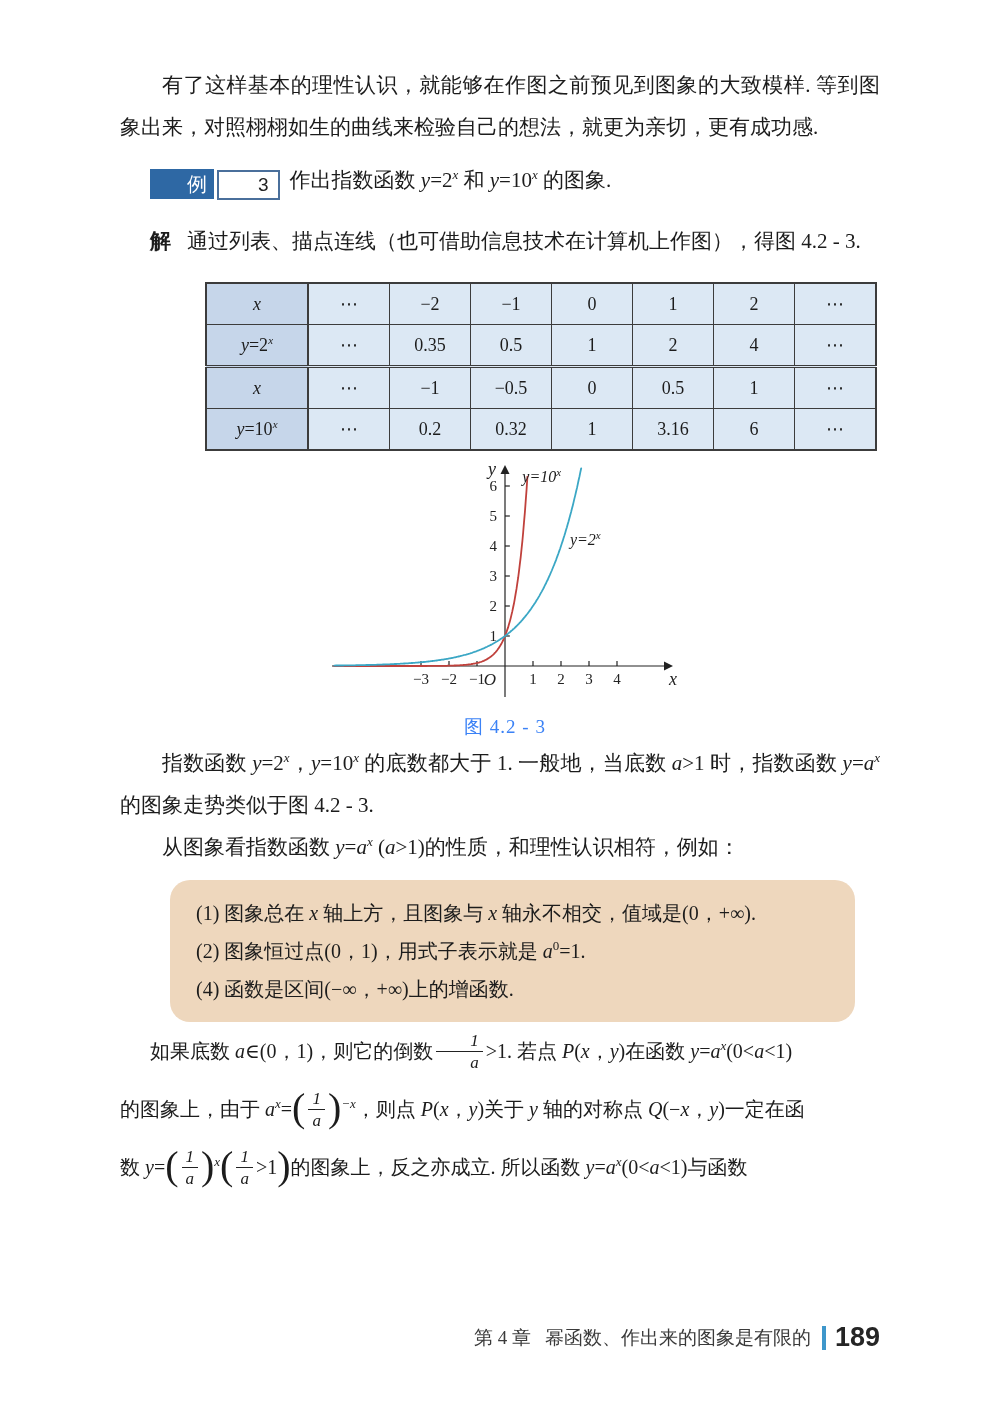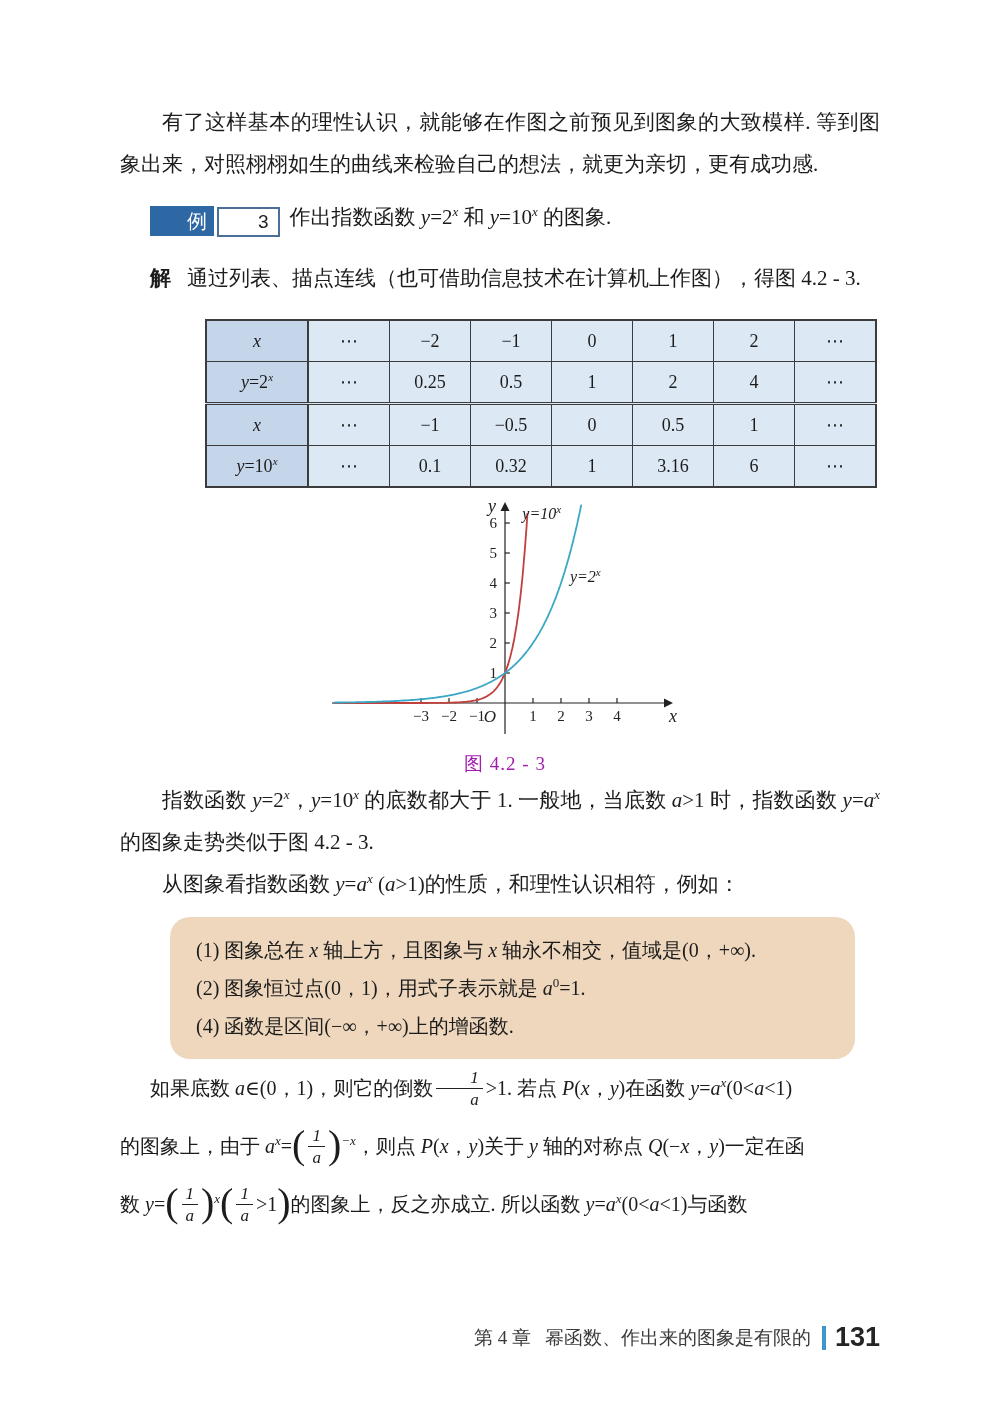--- a/index.html
+++ b/index.html
@@ -1,21 +1,21 @@
 <!DOCTYPE html>
 <html><head>
 <meta charset="utf-8">
 <style>
   html,body{margin:0;padding:0;}
   body{
     width:1000px;height:1422px;background:#ffffff;color:#1c1c1c;
     font-family:"Liberation Serif","DejaVu Serif",serif;
     position:relative;overflow:hidden;
   }
-  .page{position:absolute;inset:0;padding:101px 120px 0 120px;box-sizing:border-box;}
+  .page{position:absolute;inset:0;padding:64px 120px 0 120px;box-sizing:border-box;}
   p.para{font-size:21px;line-height:42px;margin:0;text-align:justify;}
   .indent{text-indent:2em;}
   .math{font-style:italic;font-family:"Liberation Serif","DejaVu Serif",serif;}
   sup.sup{font-size:13px;font-style:italic;font-family:"Liberation Serif",serif;line-height:0;}
   
   .example-line{margin-top:12px;line-height:40px;font-size:21px;text-indent:30px;}
   .badge-li{display:inline-block;background:#2e68a4;color:#fff;padding:0 7px;line-height:30px;
     font-size:20px;font-family:"Liberation Sans","DejaVu Sans",sans-serif;vertical-align:-4px;}
   .badge-num{display:inline-block;border:2px solid #4a6f9b;background:#fff;color:#222;
     padding:0 9px;line-height:26px;font-size:19px;margin-left:3px;margin-right:10px;
@@ -25,21 +25,21 @@
   
   table.data{border-collapse:collapse;margin:8px 0 0 85px;border:2px solid #3c3c3c;}
   table.data td{border:1px solid #3c3c3c;height:40px;text-align:center;font-size:18px;
     background:#dce8f4;min-width:68px;padding:0 6px;font-family:"Liberation Serif","DejaVu Serif",serif;}
   table.data td.hd{background:#c6d6ea;min-width:88px;border-right:2px solid #3c3c3c;}
   table.data td.hd i{font-style:italic;}
   table.data tr:nth-child(2) td{border-bottom:3px double #3c3c3c;}
   table.data sup{font-size:11px;font-style:italic;}
   
   .fig{margin-top:10px;margin-left:210px;width:350px;text-align:center;}
-  .fig-caption{font-size:19px;line-height:30px;color:#a21caf;margin-top:2px;letter-spacing:1px;}
+  .fig-caption{font-size:19px;line-height:30px;color:#3b82f6;margin-top:2px;letter-spacing:1px;}
   
   .mt12{margin-top:12px;}
   
   .note{margin:12px 0 0 50px;width:685px;box-sizing:border-box;background:#eed7bd;
     border-radius:20px;padding:14px 26px;}
   .note-item{font-size:20px;line-height:38px;text-align:left;margin:0;}
   
   .mline{font-size:20px;line-height:58px;white-space:nowrap;}
   .mline.first{text-indent:30px;}
   .frac{display:inline-flex;flex-direction:column;text-align:center;vertical-align:middle;
@@ -79,41 +79,41 @@
           <td>−2</td>
           <td>−1</td>
           <td>0</td>
           <td>1</td>
           <td>2</td>
           <td>⋯</td>
         </tr>
         <tr>
           <td class="hd"><i>y</i>=2<sup>x</sup></td>
           <td>⋯</td>
-          <td>0.25</td>
+          <td>0.35</td>
           <td>0.5</td>
           <td>1</td>
           <td>2</td>
           <td>4</td>
           <td>⋯</td>
         </tr>
         <tr>
           <td class="hd"><i>x</i></td>
           <td>⋯</td>
           <td>−1</td>
           <td>−0.5</td>
           <td>0</td>
           <td>0.5</td>
           <td>1</td>
           <td>⋯</td>
         </tr>
         <tr>
           <td class="hd"><i>y</i>=10<sup>x</sup></td>
           <td>⋯</td>
-          <td>0.1</td>
+          <td>0.2</td>
           <td>0.32</td>
           <td>1</td>
           <td>3.16</td>
           <td>6</td>
           <td>⋯</td>
         </tr>
       </tbody>
   </table>
 
   <div class="fig">
@@ -185,14 +185,14 @@
         <span class="den">a</span>
       </span><span style="font-family: &quot;Liberation Serif&quot;, serif;">&gt;1</span><span class="bigp">)</span>的图象上，反之亦成立. 所以函数 <span class="math">y</span><span style="font-family: &quot;Liberation Serif&quot;, serif;">=</span><span class="math">a</span><sup class="sup">x</sup><span style="font-family: &quot;Liberation Serif&quot;, serif;">(0&lt;</span><span class="math">a</span><span style="font-family: &quot;Liberation Serif&quot;, serif;">&lt;1)</span>与函数</div>
 
 </div>
 
 <div class="footer">
   <span class="f-chapter">第 4 章</span>
   <span class="f-space"></span>
   <span class="f-chapter">幂函数、作出来的图象是有限的</span>
   <span class="f-bar"></span>
-  <span class="f-page">131</span>
+  <span class="f-page">189</span>
 </div>
 
 </body></html>

